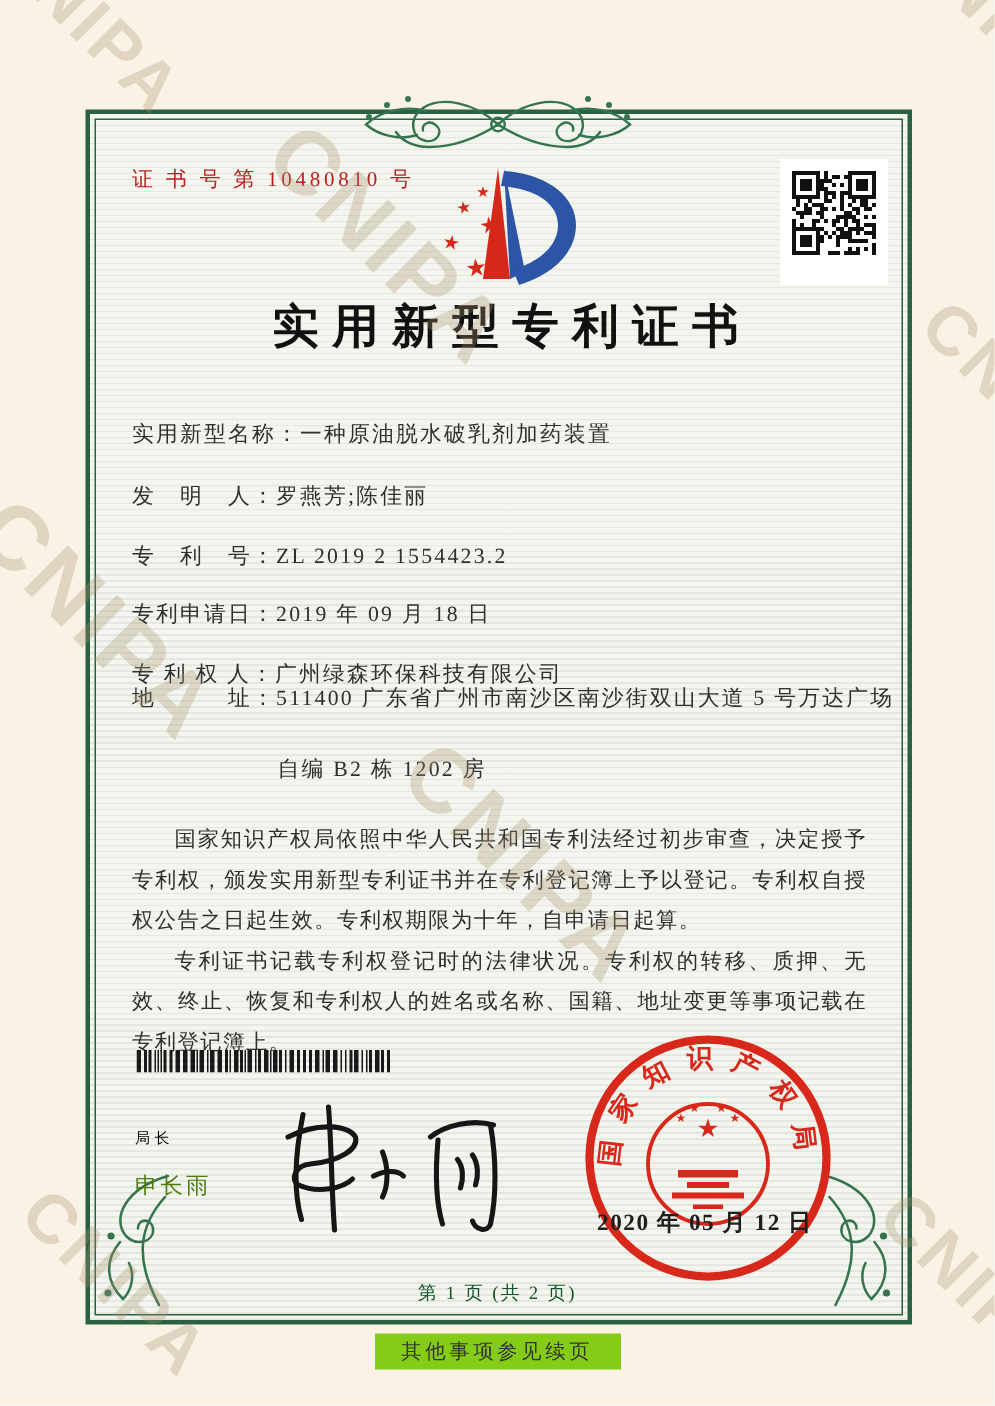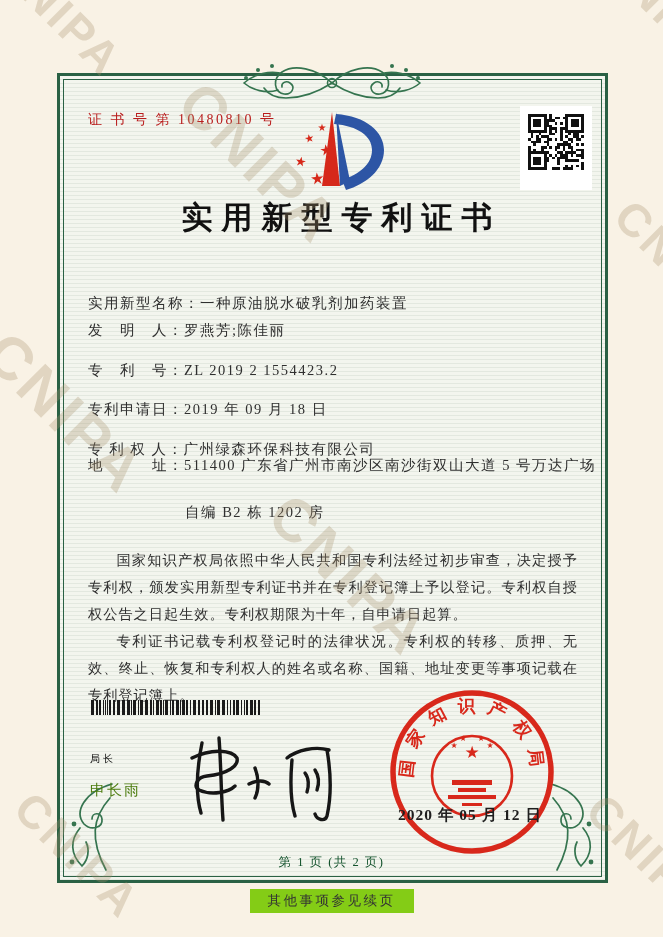--- a/index.html
+++ b/index.html
@@ -340,21 +340,21 @@
         <rect x="13" y="20" width="1" height="1" fill="#111"></rect>
         <rect x="14" y="20" width="1" height="1" fill="#111"></rect>
         <rect x="15" y="20" width="1" height="1" fill="#111"></rect>
         <rect x="16" y="20" width="1" height="1" fill="#111"></rect>
         <rect x="20" y="20" width="1" height="1" fill="#111"></rect>
       </svg>
   </div>
 
   <div class="title">实用新型专利证书</div>
 
-  <div class="row" style="top:280px;margin-top:14px;">
+  <div class="row" style="top:280px;">
     <span class="lab">实用新型名称：</span><span>一种原油脱水破乳剂加药装置</span>
   </div>
   <div class="row" style="top:321px;">
     <span class="lab">发　明　人：</span><span>罗燕芳;陈佳丽</span>
   </div>
   <div class="row" style="top:361px;">
     <span class="lab">专　利　号：</span><span>ZL 2019 2 1554423.2</span>
   </div>
   <div class="row" style="top:400px;">
     <span class="lab">专利申请日：</span><span>2019 年 09 月 18 日</span>

